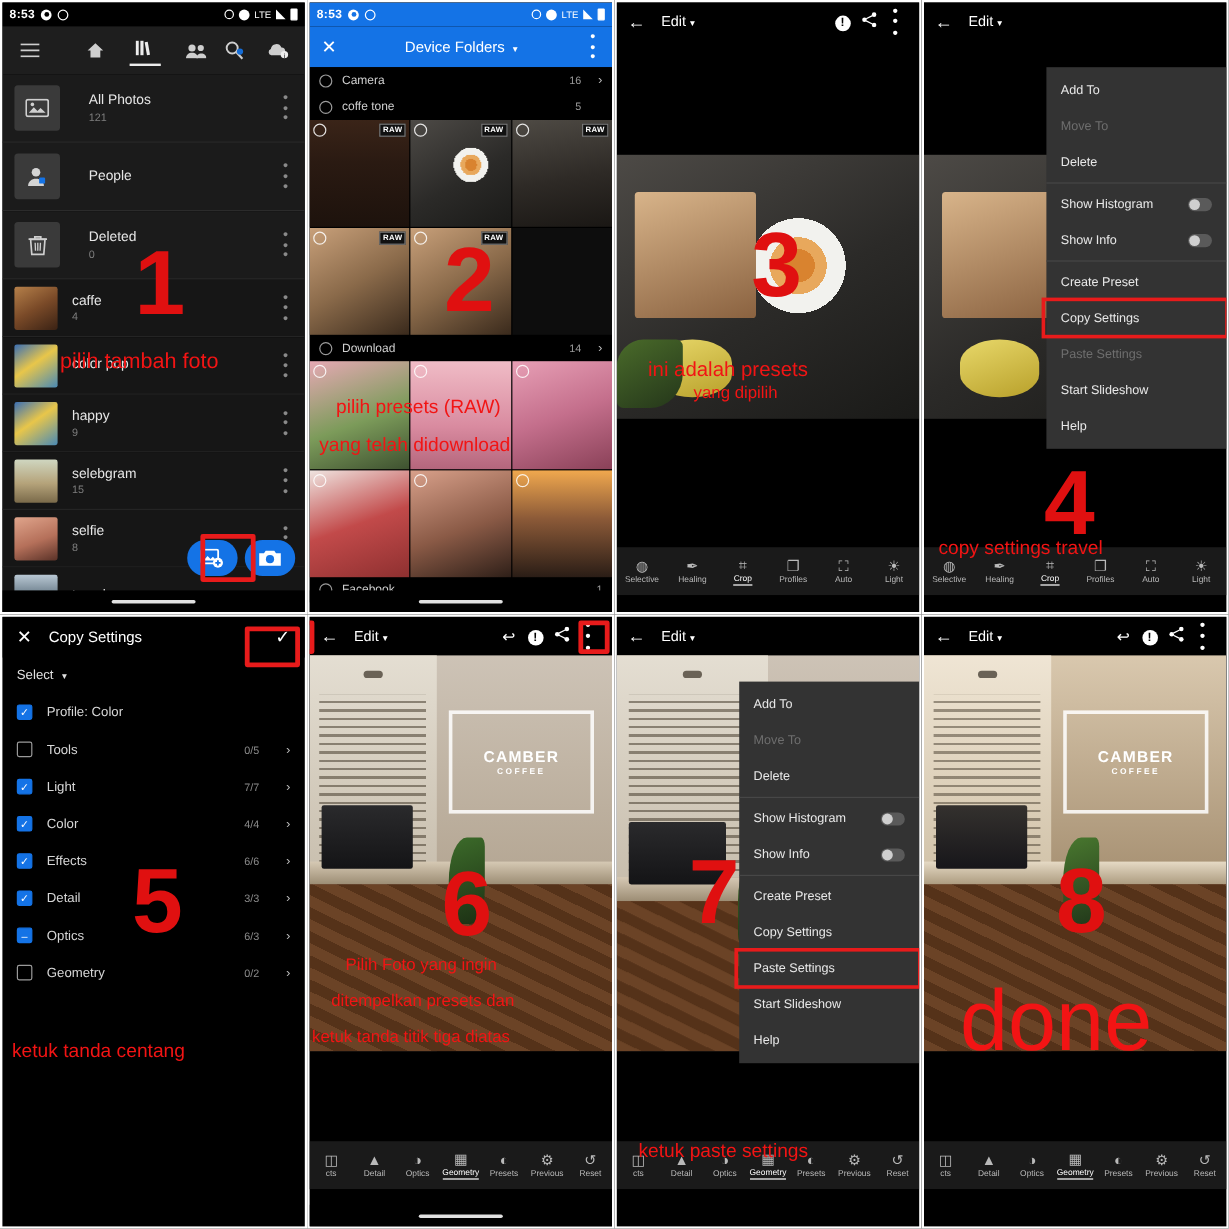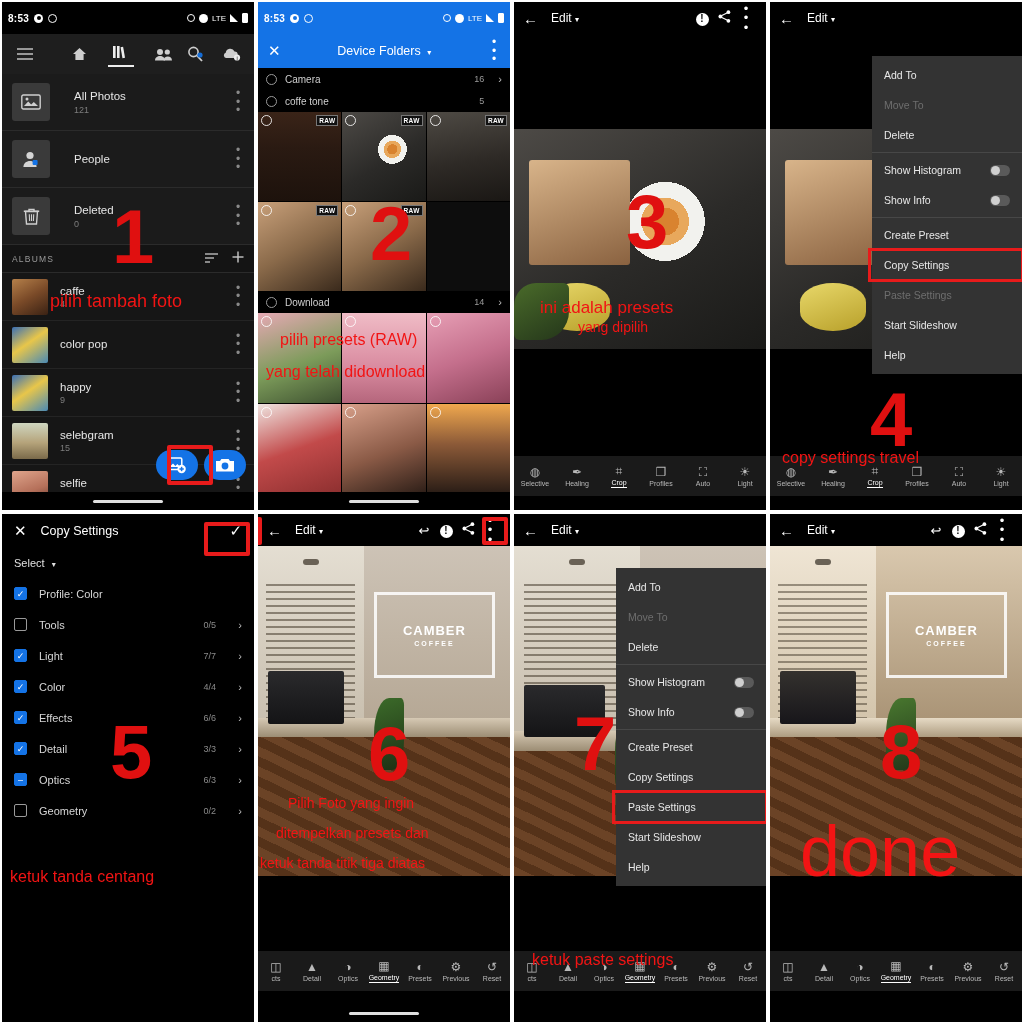--- a/index.html
+++ b/index.html
@@ -17,21 +17,21 @@
   }
   .panel {
     position:relative;
     width:256px; height:512px;
     background:#000;
     overflow:hidden;
     border:2px solid #fff;
   }
   
   .statusbar {
-    height:32px; display:flex; align-items:center;
+    height:20px; display:flex; align-items:center;
     padding:0 6px; font-size:9px; color:#fff; background:#000;
     justify-content:space-between;
   }
   .statusbar.blue { background:#1473e6; }
   .sb-left { display:flex; align-items:center; gap:5px; }
   .sb-right { display:flex; align-items:center; gap:4px; font-size:8px; }
   .sb-time { font-size:10px; font-weight:bold; letter-spacing:.3px; }
   .dot-ic { width:9px;height:9px;border-radius:50%;background:#fff;display:inline-block;position:relative; }
   .dot-ic::after{content:"";position:absolute;inset:2.5px;border-radius:50%;background:#000;}
   .statusbar.blue .dot-ic::after{background:#1473e6;}
@@ -292,40 +292,20 @@
           <div class="row-sub">0</div>
         </div>
         <div class="kebab">
             <span>•</span>
             <span>•</span>
             <span>•</span>
           </div>
       </div>
     </div>
 
-    <div class="albums-hdr">
-      <div class="lbl">ALBUMS</div>
-      <div class="ic">
-        <svg width="13" height="10" viewBox="0 0 13 10">
-            <g stroke="#c8c8c8" stroke-width="1.3">
-              <line x1="0" y1="1" x2="13" y2="1"></line>
-              <line x1="0" y1="5" x2="9" y2="5"></line>
-              <line x1="0" y1="9" x2="5" y2="9"></line>
-            </g>
-          </svg>
-      </div>
-      <div class="ic">
-        <svg width="12" height="12" viewBox="0 0 12 12">
-            <g stroke="#c8c8c8" stroke-width="1.4">
-              <line x1="6" y1="0.5" x2="6" y2="11.5"></line>
-              <line x1="0.5" y1="6" x2="11.5" y2="6"></line>
-            </g>
-          </svg>
-      </div>
-    </div>
 
     <div>
       <div class="album-row">
         <div class="album-thumb caffe-bg"></div>
         <div class="row-txt">
           <div class="row-title">caffe</div>
           <div class="row-sub">4</div>
         </div>
         <div class="kebab">
             <span>•</span>

